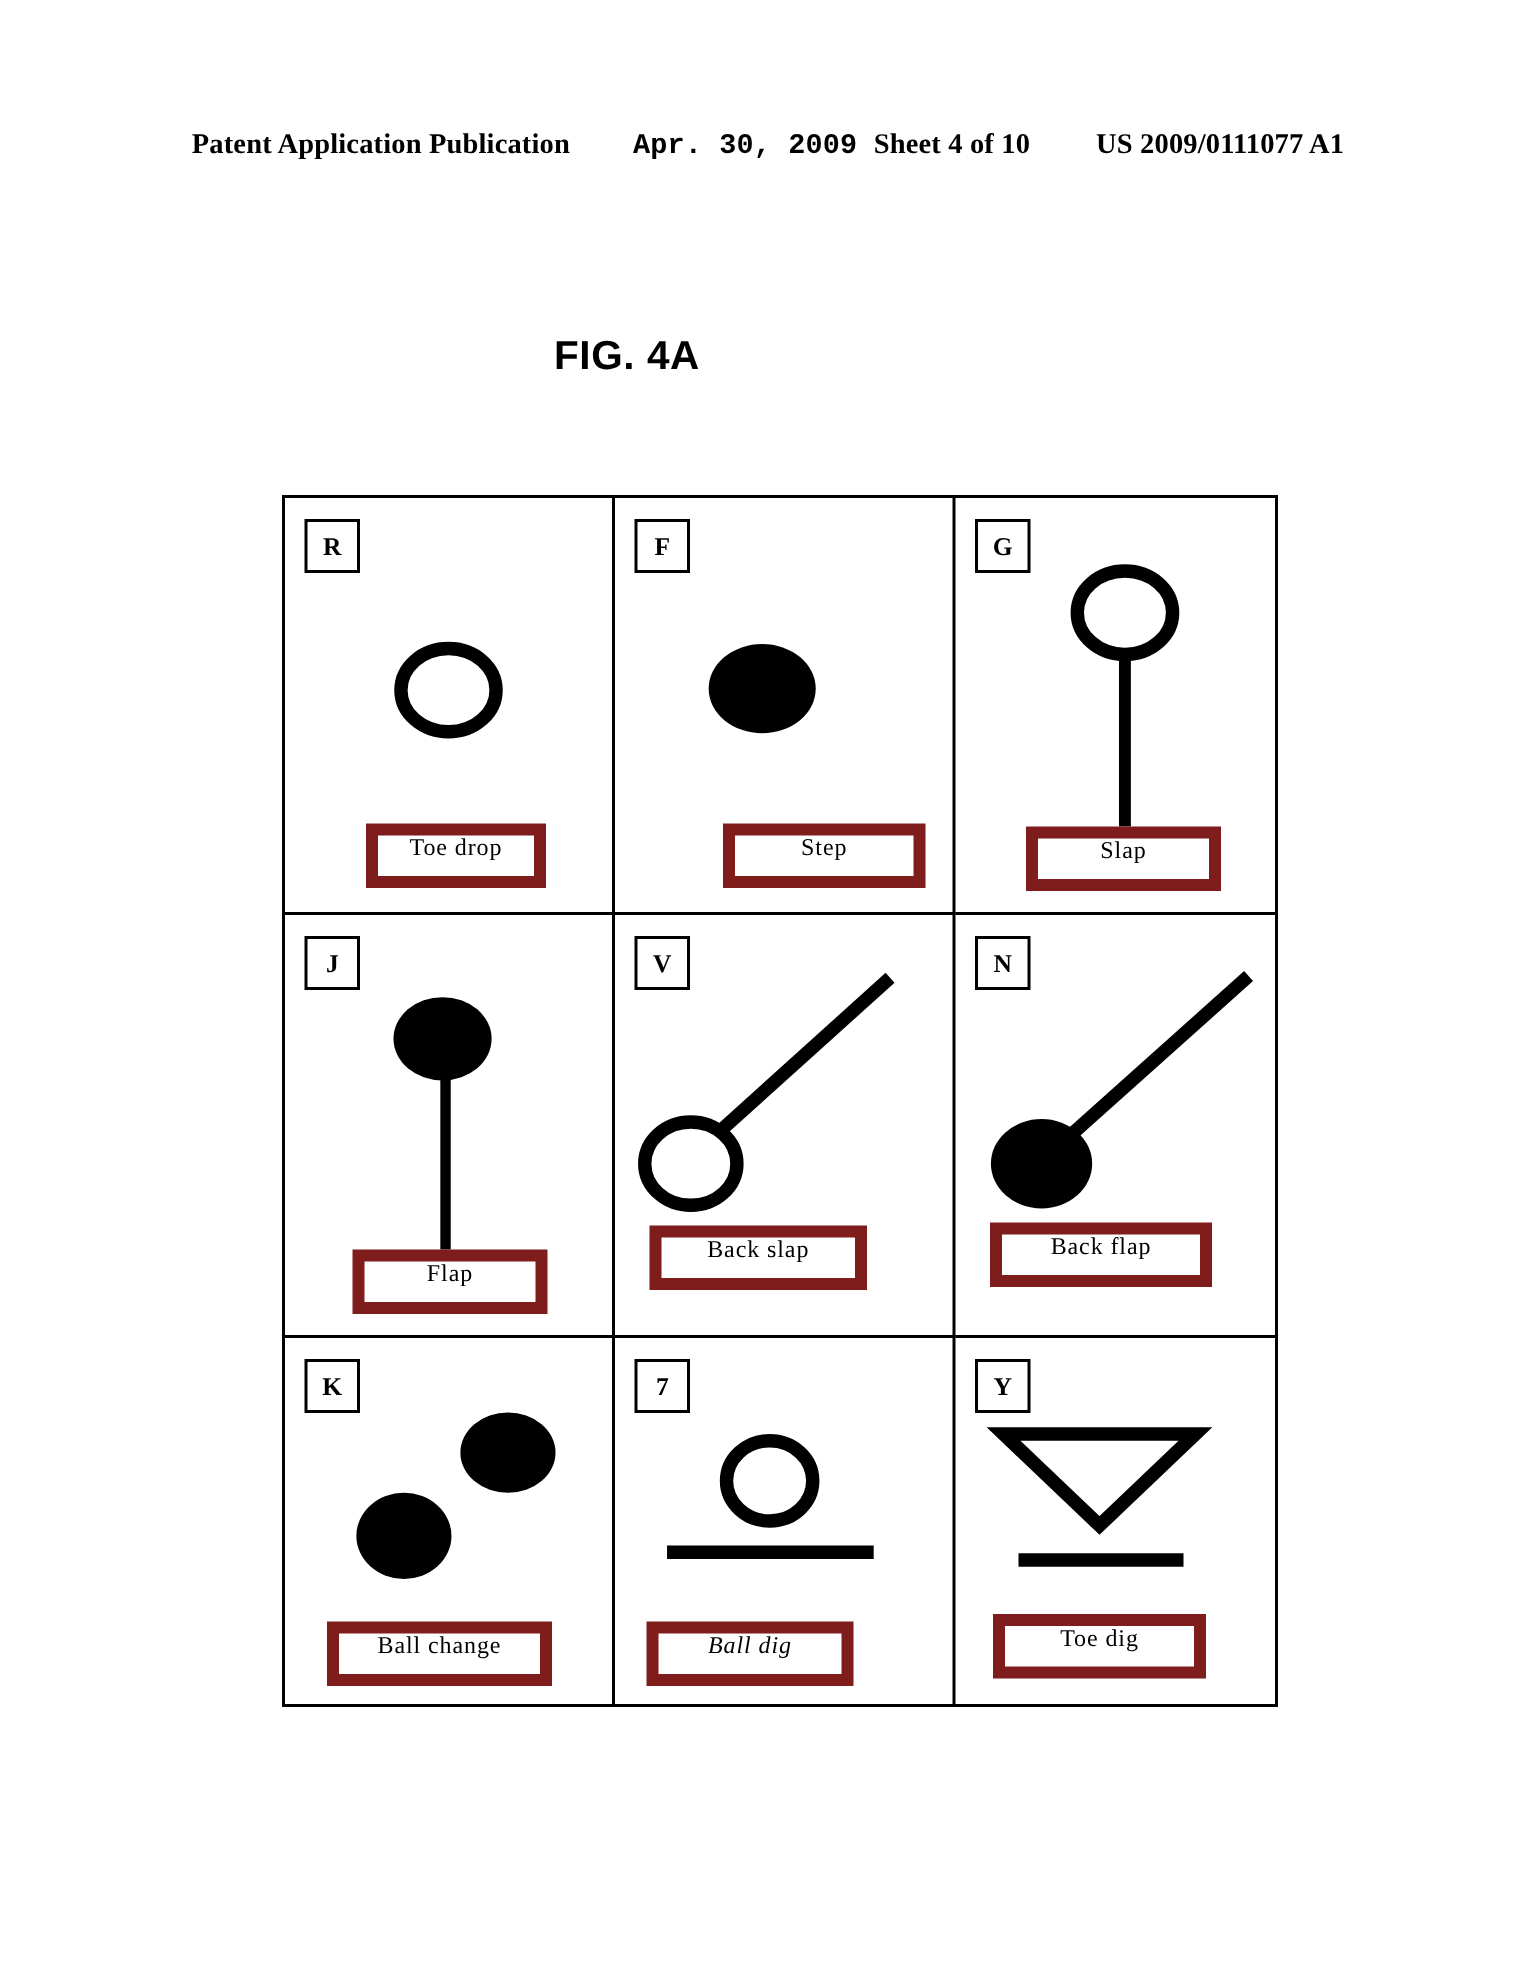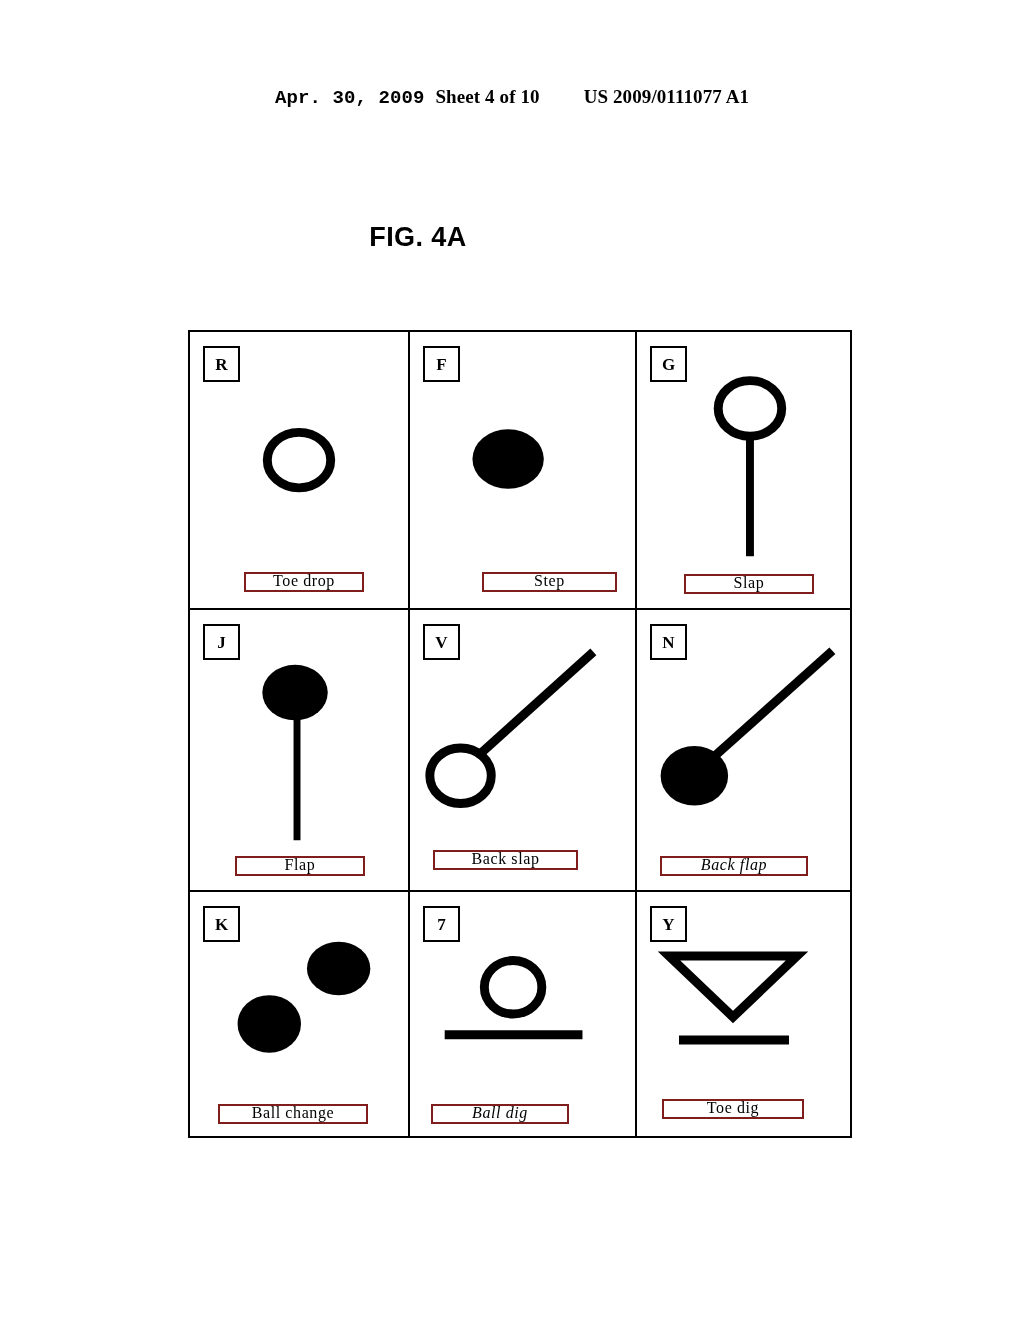--- a/index.html
+++ b/index.html
@@ -86,56 +86,57 @@
     justify-content: center;
     font-family: "Liberation Serif", serif;
     font-weight: bold;
     font-size: 17px;
     line-height: 1;
   }
 
   
   .label-box {
     position: absolute;
-    border: 2px solid #7f1d1d;
+    border: 8px solid #7f1d1d;
     box-sizing: border-box;
     display: flex;
-    align-items: flex-end;
+    align-items: flex-start;
     justify-content: center;
     font-family: "Liberation Serif", serif;
     font-size: 16px;
     letter-spacing: 0.6px;
     background: #fff;
-    height: 20px;
+    height: 43px;
     white-space: nowrap;
   }
   .label-r1c1 { left: 54px;  bottom: 16px; width: 120px; }
   .label-r1c2 { left: 28px;  bottom: 16px; width: 135px; margin-left: 44px; }
   .label-r1c3 { left: 47px;  bottom: 14px; width: 130px; }
   .label-r2c1 { left: 45px;  bottom: 14px; width: 130px; }
-  .label-r2c2 { left: 23px;  bottom: 20px; width: 145px; }
-  .label-r2c3 { left: 23px;  bottom: 14px; width: 148px; font-style: italic; }
+  .label-r2c2 { left: 23px;  bottom: 30px; width: 145px; }
+  .label-r2c3 { left: 23px;  bottom: 32px; width: 148px; }
   .label-r3c1 { left: 28px;  bottom: 14px; width: 150px; }
   .label-r3c2 { left: 21px;  bottom: 14px; width: 138px; font-style: italic; }
   .label-r3c3 { left: 25px;  bottom: 19px; width: 142px; }
 
   
   .art {
     position: absolute;
     left: 0;
     top: 0;
     width: 100%;
     height: 100%;
     pointer-events: none;
   }
 </style>
 </head>
 <body>
 
 <div class="page-header">
+  <span class="hdr-pub">Patent Application Publication</span>
   <span class="hdr-date">Apr. 30, 2009</span>
   <span class="hdr-sheet">Sheet 4 of 10</span>
   <span class="hdr-number">US 2009/0111077 A1</span>
 </div>
 
 <div class="fig-title">FIG. 4A</div>
 
 <div class="grid">
 
   <div class="cell col1 row1">

